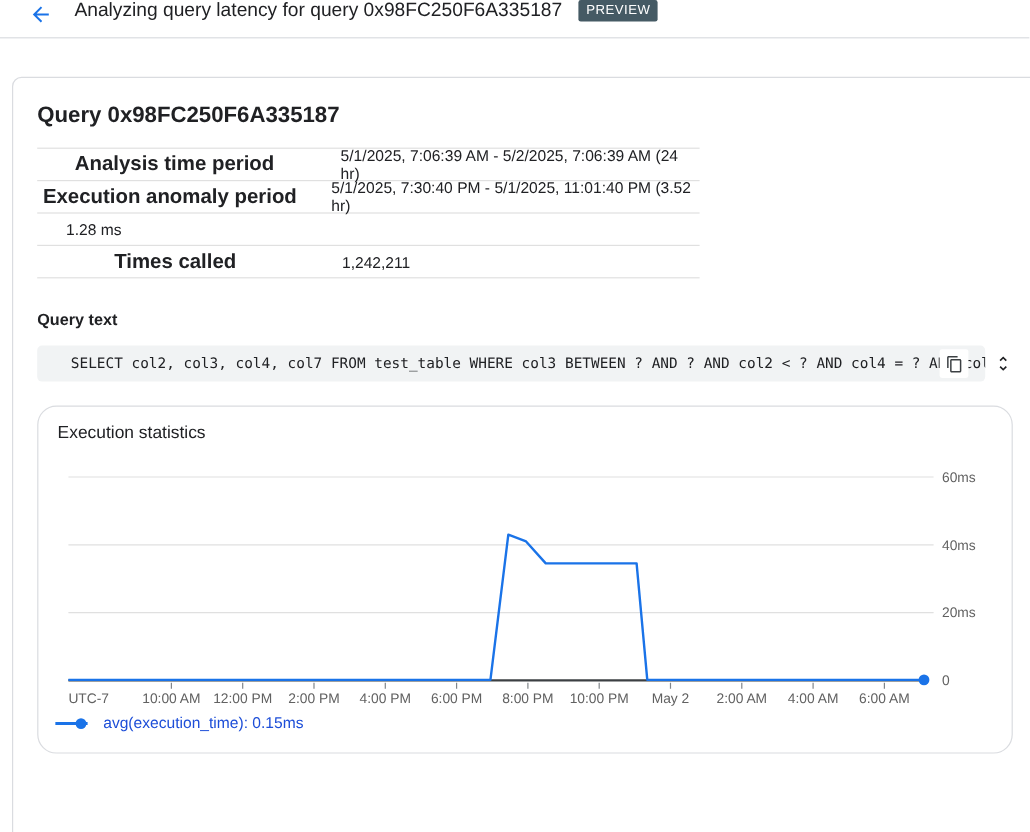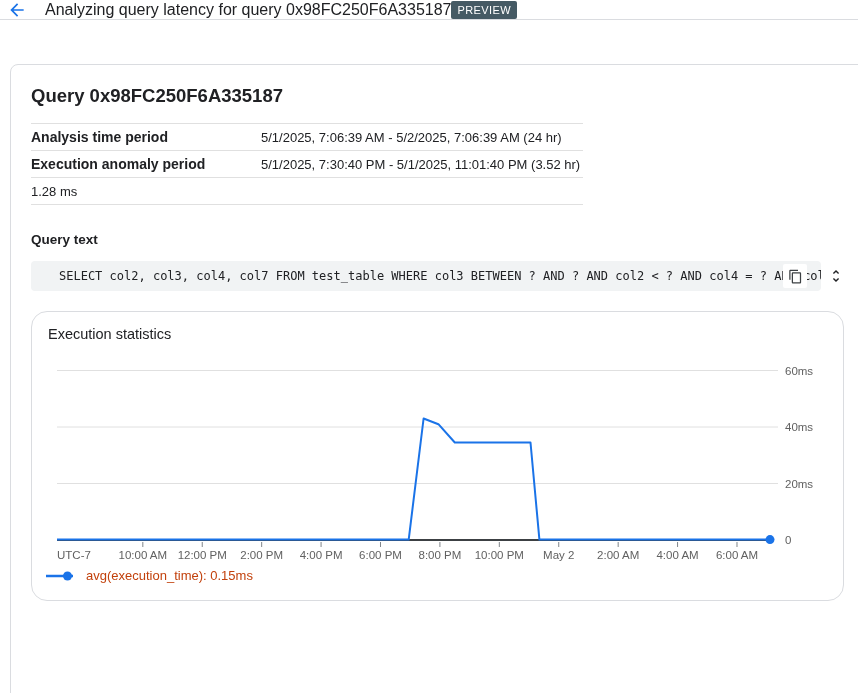--- a/index.html
+++ b/index.html
@@ -1,57 +1,57 @@
 <!DOCTYPE html>
 <html><head>
 <meta charset="utf-8">
 <style>
   * { margin:0; padding:0; box-sizing:border-box; }
   html,body { width:858px; height:693px; overflow:hidden; background:#fff;
     font-family:"Liberation Sans", sans-serif; color:#202124; }
 
   
-  .appbar { height:20px; display:flex; align-items:center; border-bottom:1px solid #dadce0;
-    background:#fff; padding-left:5px; }
+  .appbar { height:32px; display:flex; align-items:flex-start; border-bottom:1px solid #dadce0;
+    background:#fff; padding-left:22px; }
   .back-btn { width:24px; height:24px; display:flex; align-items:center; justify-content:center;
     cursor:pointer; border:none; background:transparent; }
   .appbar-title { font-size:16px; color:#202124; margin-left:16px; white-space:nowrap; }
-  .preview-badge { background:#455a64; color:#fff; font-size:11px;
+  .preview-badge { margin-left:14px; background:#455a64; color:#fff; font-size:11px;
     letter-spacing:.4px; padding:3px 6px 2px; border-radius:2px; line-height:13px; }
 
   
   .main-card { position:absolute; left:10px; top:64px; width:858px; height:700px;
     background:#fff; border:1px solid #dadce0; border-radius:8px; padding:20px 0 0 20px; }
   .card-title { font-size:18.5px; font-weight:600; color:#202124; margin-bottom:16px; }
 
   
   .details { width:552px; border-top:1px solid #e0e0e0; }
   .detail-row { display:flex; height:27px; align-items:center; border-bottom:1px solid #e0e0e0; }
-  .detail-label { width:230px; font-size:14px; font-weight:600; color:#202124; }
-  .detail-value { font-size:13px; color:#202124; }
+  .detail-label { width:230px; font-size:17px; font-weight:600; color:#202124;text-align:center; }
+  .detail-value { font-size:13px; color:#202124;margin-left:24px; }
 
   
   .qt-heading { margin-top:27px; font-size:13.5px; font-weight:600; color:#202124; }
   .qt-row { margin-top:14px; display:flex; align-items:center; width:813px; }
   .qt-bar { position:relative; width:790px; height:30px; background:#f1f3f4; border-radius:4px;
     overflow:hidden; white-space:nowrap; line-height:30px; padding-left:28px;
     font-family:"DejaVu Sans Mono", monospace; font-size:12px; color:#202124; }
   .copy-btn { position:absolute; right:14px; top:3px; width:24px; height:24px; background:#fff;
     border:none; border-radius:2px; display:flex; align-items:center; justify-content:center; cursor:pointer; }
   .unfold-btn { margin-left:7px; width:16px; height:22px; border:none; background:transparent;
     display:flex; align-items:center; justify-content:center; cursor:pointer; }
 
   
   .chart-card { position:relative; margin-top:20px; width:813px; height:290px;
     border:1px solid #dadce0; border-radius:16px; background:#fff; }
   .chart-title { position:absolute; left:16px; top:14px; font-size:14.5px; color:#202124; }
   #chart-svg { position:absolute; left:0; top:0; width:811px; height:288px; }
   #chart-svg text { font-family:"Liberation Sans", sans-serif; }
   .legend { position:absolute; left:14px; bottom:17px; display:flex; align-items:center; gap:10px; cursor:pointer; }
-  .legend-label { font-size:13px; color:#c2410c; }
+  .legend-label { font-size:13px; color:#1d4ed8; }
 </style>
 </head>
 <body>
 
 <div class="appbar">
   <button class="back-btn">
     <span style="display:flex;">
       <svg width="20" height="20" viewBox="0 0 24 24" fill="#1a73e8">
         <path d="M20 11H7.83l5.59-5.59L12 4l-8 8 8 8 1.41-1.41L7.83 13H20v-2z"></path>
       </svg>
@@ -69,20 +69,24 @@
     <div class="detail-row">
       <span class="detail-label">Analysis time period</span>
       <span class="detail-value">5/1/2025, 7:06:39 AM - 5/2/2025, 7:06:39 AM (24 hr)</span>
     </div>
     <div class="detail-row">
       <span class="detail-label">Execution anomaly period</span>
       <span class="detail-value">5/1/2025, 7:30:40 PM - 5/1/2025, 11:01:40 PM (3.52 hr)</span>
     </div>
     <div class="detail-row">
       <span class="detail-value">1.28 ms</span>
+    </div>
+    <div class="detail-row">
+      <span class="detail-label">Times called</span>
+      <span class="detail-value">1,242,211</span>
     </div>
   </div>
 
   <div class="qt-heading">Query text</div>
 
   <div class="qt-row">
     <div class="qt-bar">
       <span>SELECT col2, col3, col4, col7 FROM test_table WHERE col3 BETWEEN ? AND ? AND col2 &lt; ? AND col4 = ? AND col</span>
       <button class="copy-btn">
         <span style="display:flex;">

